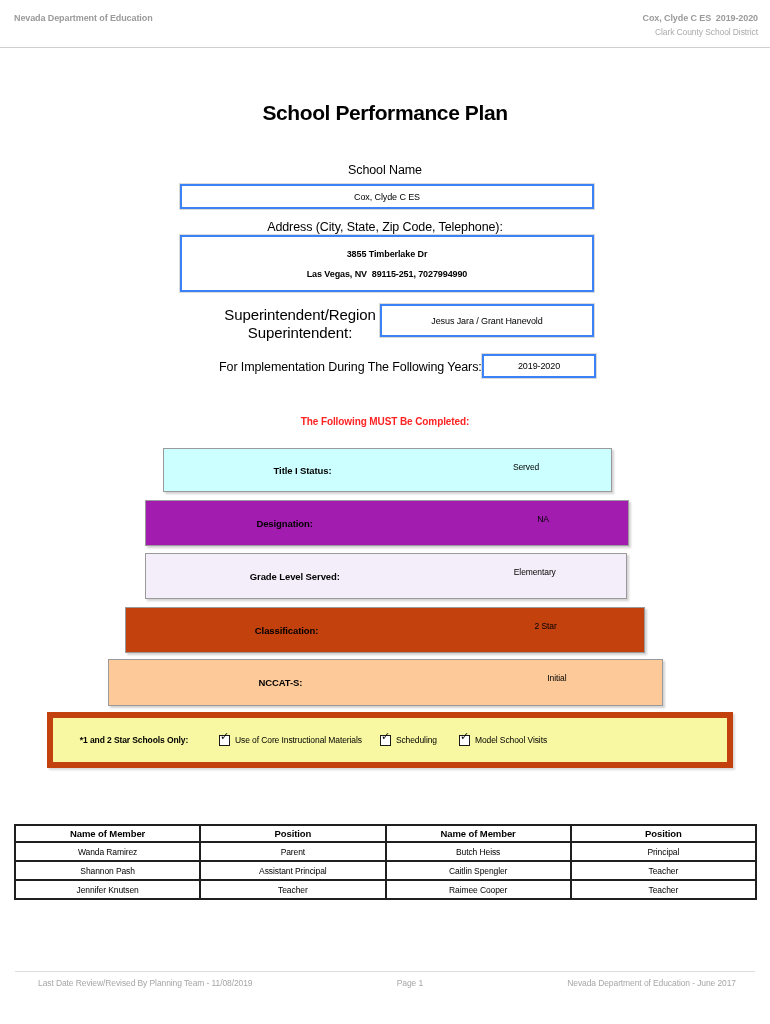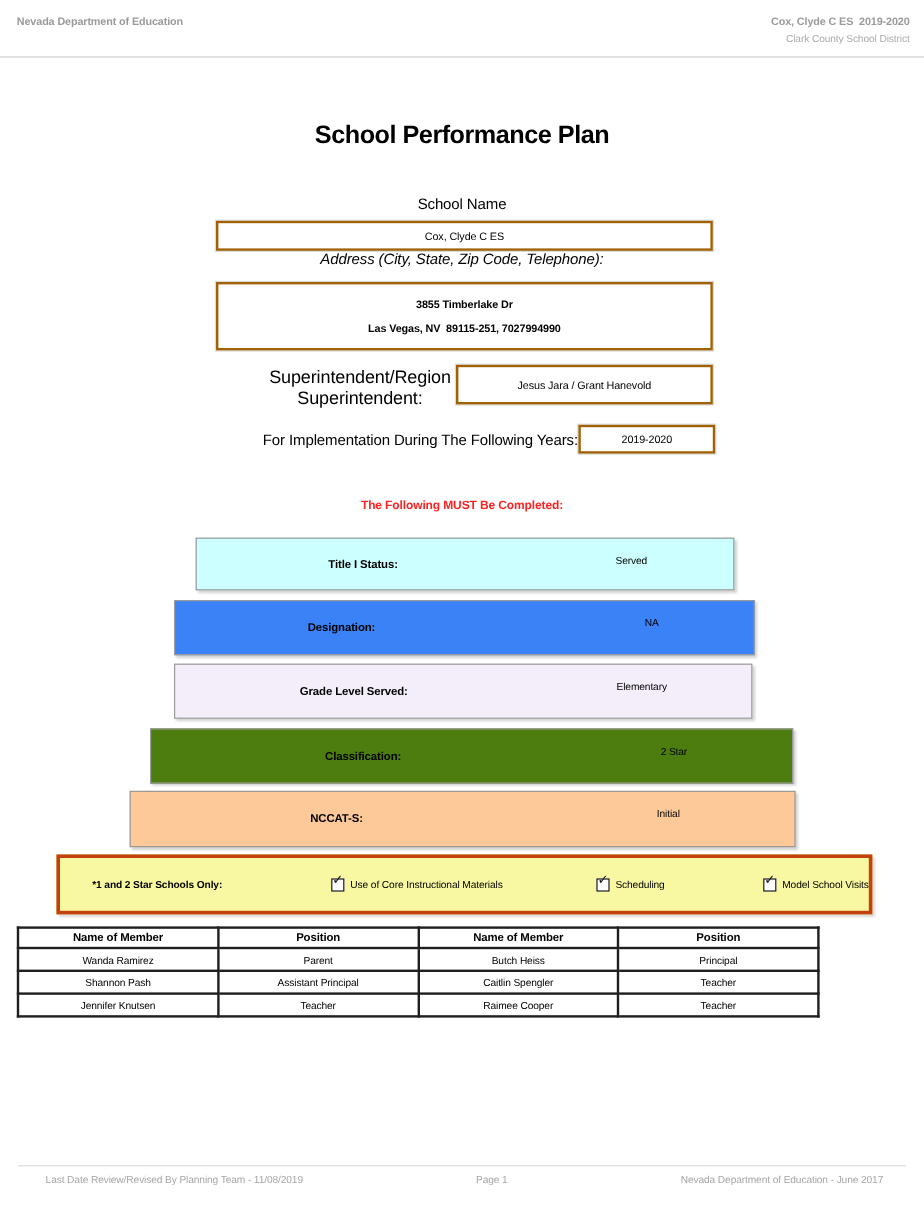--- a/index.html
+++ b/index.html
@@ -12,23 +12,23 @@
   .hdr-right{position:absolute;top:13px;right:12px;text-align:right;color:#9a9a9a;}
   .hdr-right .l1{font-size:9px;font-weight:bold;}
   .hdr-right .l2{font-size:8.5px;font-weight:normal;color:#ababab;margin-top:4px;}
   .hdr-rule{position:absolute;top:47px;left:0;right:0;border-top:1px solid #cfcfcf;}
 
   .title{position:absolute;top:101px;left:0;width:100%;text-align:center;
          font-size:21px;font-weight:bold;letter-spacing:-0.4px;}
 
   .center-label{position:absolute;left:0;width:100%;text-align:center;font-size:12.5px;}
   .lbl-school-name{top:163px;}
-  .lbl-address{top:209px;font-style:italic;}
-
-  .fbox{border:2px solid #a16207;box-shadow:0 0 0 1px #dadada;background:#fff;
+  .lbl-address{top:220px;}
+
+  .fbox{border:2px solid #3b82f6;box-shadow:0 0 0 1px #dadada;background:#fff;
         display:flex;align-items:center;justify-content:center;font-size:9px;}
   .school-name-box{position:absolute;top:184px;left:180px;width:410px;height:21px;}
   .addr-box{position:absolute;top:235px;left:180px;width:410px;height:53px;
             flex-direction:column;gap:10px;font-weight:bold;}
   .supt-label{position:absolute;top:306px;left:180px;width:240px;text-align:center;
               font-size:15px;line-height:1.2;}
   .supt-box{position:absolute;top:304px;left:380px;width:210px;height:29px;}
   .impl-label{position:absolute;top:360px;left:219px;font-size:12.5px;white-space:nowrap;}
   .impl-box{position:absolute;top:354px;left:482px;width:110px;height:20px;}
 
@@ -42,36 +42,36 @@
             font-weight:bold;font-size:9.5px;}
   .sr-value{width:38%;text-align:center;font-size:8.5px;margin-top:13px;}
   #sr0{left:163px;top:448px;width:447px;height:42px;}
   #sr1{left:145px;top:500px;width:482px;height:44px;}
   #sr2{left:145px;top:553px;width:480px;height:44px;}
   #sr3{left:125px;top:607px;width:518px;height:44px;}
   #sr4{left:108px;top:659px;width:553px;height:45px;}
 
   
   .star-box{position:absolute;left:47px;top:712px;width:674px;height:44px;
-            border:3px solid #c2410c;box-shadow:2px 2px 2px rgba(0,0,0,0.15);
-            display:flex;align-items:center;font-size:8.5px;justify-content:space-between;}
+            border:6px solid #c2410c;box-shadow:2px 2px 2px rgba(0,0,0,0.15);
+            display:flex;align-items:center;font-size:8.5px;}
   .star-label{width:150px;text-align:center;font-weight:bold;padding-left:6px;}
   .star-note{width:168px;text-align:center;line-height:1.55;}
   .cb-item{display:flex;align-items:center;gap:5px;white-space:nowrap;}
   .cb-item.c1{margin-left:10px;}
   .cb-item.c2{margin-left:18px;}
   .cb-item.c3{margin-left:22px;}
   .cb-box{position:relative;width:9px;height:9px;border:1px solid #1a1a1a;background:#fff;flex:0 0 auto;}
   .cb-check{position:absolute;left:0px;top:-6px;font-size:11px;font-weight:bold;color:#111;}
 
   .planning-notice{position:absolute;top:765px;left:0;width:100%;text-align:center;}
   .planning-notice span{display:inline-block;padding:3px 5px;font-size:9.5px;}
 
   
-  .members{position:absolute;left:14px;top:772px;width:669px;border-collapse:collapse;table-layout:fixed;}
+  .members{position:absolute;left:14px;top:824px;width:743px;border-collapse:collapse;table-layout:fixed;}
   .members th,.members td{border:2px solid #1f1f1f;text-align:center;overflow:hidden;white-space:nowrap;}
   .members th{font-size:9.5px;font-weight:bold;height:13px;padding:1px 0;}
   .members td{font-size:8.5px;font-weight:normal;height:13px;padding:2px 0;}
 
   
   .ftr-rule{position:absolute;top:971px;left:15px;right:15px;border-top:1px solid #ddd;}
   .ftr{position:absolute;top:978px;left:38px;right:34px;display:flex;
        justify-content:space-between;color:#a6a6a6;font-size:8.5px;}
 </style>
 </head>
@@ -111,29 +111,29 @@
   <div class="fbox impl-box">
     <span>2019-2020</span>
   </div>
 
   <div class="must-notice" style="color: rgb(255, 34, 34);">The Following MUST Be Completed:</div>
 
   <div class="status-row" id="sr0" style="background: rgb(204, 255, 255);">
     <div class="sr-label">Title I Status:</div>
     <div class="sr-value">Served</div>
   </div>
-  <div class="status-row" id="sr1" style="background: #3b82f6; gap: 35px;">
+  <div class="status-row" id="sr1" style="background: #a21caf; gap: 35px;">
     <div class="sr-label">Designation:</div>
     <div class="sr-value">NA</div>
   </div>
   <div class="status-row" id="sr2" style="background: rgb(244, 238, 251);">
     <div class="sr-label">Grade Level Served:</div>
     <div class="sr-value">Elementary</div>
   </div>
-  <div class="status-row" id="sr3" style="background: #4d7c0f; padding-left: 16px;">
+  <div class="status-row" id="sr3" style="background: #c2410c;">
     <div class="sr-label">Classification:</div>
     <div class="sr-value">2 Star</div>
   </div>
   <div class="status-row" id="sr4" style="background: rgb(254, 201, 152);">
     <div class="sr-label">NCCAT-S:</div>
     <div class="sr-value">Initial</div>
   </div>
 
   <div class="star-box" style="background: rgb(248, 248, 162);">
     <div class="star-label">*1 and 2 Star Schools Only:</div>

